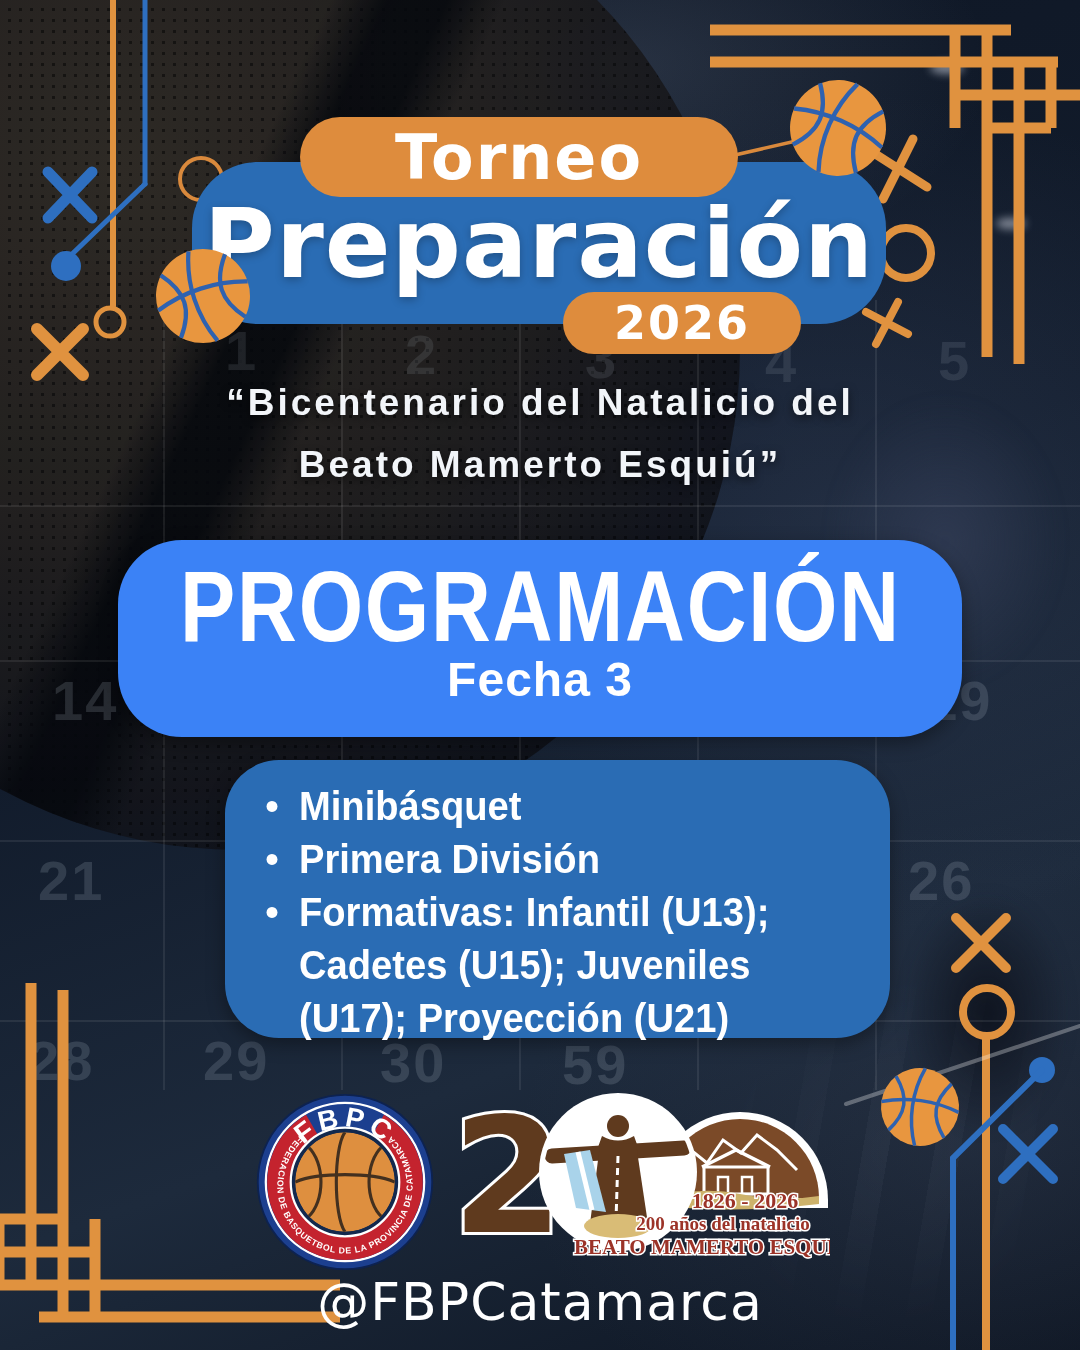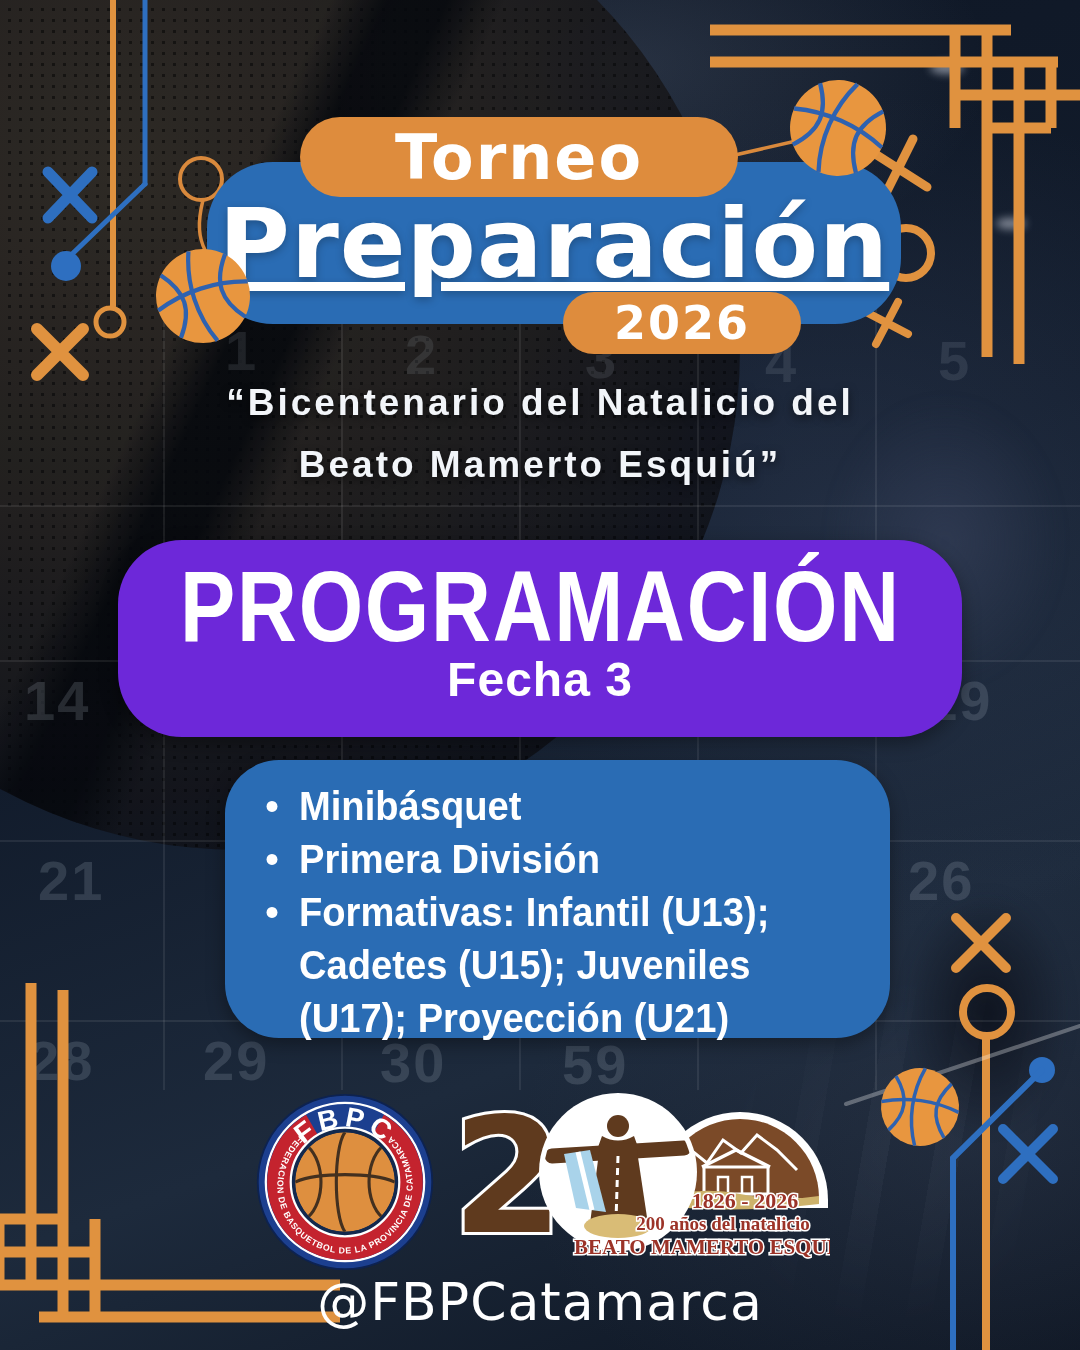--- a/index.html
+++ b/index.html
@@ -35,34 +35,34 @@
   .cal-num{position:absolute;font-weight:700;font-size:56px;color:rgba(205,215,230,.16);letter-spacing:2px;}
   .cal-line{position:absolute;background:rgba(255,255,255,.08);}
 
   
   svg.decor{position:absolute;left:0;top:0;z-index:2;pointer-events:none;}
   svg.balls{position:absolute;left:0;top:0;z-index:6;pointer-events:none;}
 
   
   .pill{position:absolute;display:flex;align-items:center;justify-content:center;color:#fff;
         font-family:"DejaVu Sans",sans-serif;font-weight:bold;}
-  .pill-prep{left:207px;top:162px;width:694px;height:162px;background:#2A6CB4;border-radius:66px;z-index:3;
-             font-size:97px;letter-spacing:1px;text-shadow:0 3px 8px rgba(0,0,0,.25);text-decoration:underline;}
+  .pill-prep{left:192px;top:162px;width:694px;height:162px;background:#2A6CB4;border-radius:66px;z-index:3;
+             font-size:97px;letter-spacing:1px;text-shadow:0 3px 8px rgba(0,0,0,.25);}
   .pill-torneo{left:300px;top:117px;width:438px;height:80px;background:#DE8C3D;border-radius:44px;z-index:5;
              font-size:62px;letter-spacing:2px;}
   .pill-year{left:563px;top:292px;width:238px;height:62px;background:#DE8C3D;border-radius:34px;z-index:5;
              font-size:46px;letter-spacing:2px;}
 
   
   .quote{position:absolute;left:0;right:0;top:372px;z-index:4;text-align:center;color:#F2F5F9;
          font-weight:700;font-size:37px;line-height:62px;letter-spacing:3px;
          text-shadow:0 3px 8px rgba(0,0,0,.55);}
 
   
-  .program-box{position:absolute;left:118px;top:540px;width:844px;height:197px;background:#6d28d9;
+  .program-box{position:absolute;left:118px;top:540px;width:844px;height:197px;background:#3b82f6;
          border-radius:64px;z-index:4;text-align:center;color:#fff;box-shadow:0 6px 18px rgba(0,0,0,.35);}
   .program-heading{margin-top:18px;font-size:92px;line-height:96px;font-weight:800;letter-spacing:2px;
          display:inline-block;transform:scale(.9,1.08);transform-origin:center;}
   .program-edition{font-size:48px;line-height:52px;font-weight:700;letter-spacing:1px;margin-top:0;}
 
   
   .list-box{position:absolute;left:225px;top:760px;width:665px;height:278px;background:#2A6CB4;
          border-radius:54px;z-index:4;box-sizing:border-box;padding:20px 0 0 40px;color:#fff;
          box-shadow:0 6px 18px rgba(0,0,0,.35);}
   .cat-item{display:flex;align-items:flex-start;}
@@ -93,21 +93,21 @@
   <div class="flare" style="left:930px;top:62px;width:34px;height:12px;"></div>
   <div class="flare" style="left:996px;top:218px;width:30px;height:11px;"></div>
   <div class="flare" style="left:858px;top:222px;width:24px;height:10px;"></div>
 
   <div class="calendar">
     <span class="cal-num" style="left:225px;top:318px;opacity:.7">1</span>
     <span class="cal-num" style="left:405px;top:322px;opacity:.7">2</span>
     <span class="cal-num" style="left:585px;top:326px;opacity:.7">3</span>
     <span class="cal-num" style="left:765px;top:330px;opacity:.7">4</span>
     <span class="cal-num" style="left:938px;top:328px;opacity:.7">5</span>
-    <span class="cal-num" style="left:24px;top:668px;">14</span>
+    <span class="cal-num" style="left:52px;top:668px;">14</span>
     <span class="cal-num" style="left:926px;top:668px;">19</span>
     <span class="cal-num" style="left:38px;top:848px;">21</span>
     <span class="cal-num" style="left:908px;top:848px;">26</span>
     <span class="cal-num" style="left:28px;top:1028px;">28</span>
     <span class="cal-num" style="left:203px;top:1028px;">29</span>
     <span class="cal-num" style="left:380px;top:1030px;">30</span>
     <span class="cal-num" style="left:562px;top:1032px;">59</span>
     <div class="cal-line" style="left:163px;top:300px;width:2px;height:790px;"></div>
     <div class="cal-line" style="left:341px;top:300px;width:2px;height:790px;"></div>
     <div class="cal-line" style="left:519px;top:300px;width:2px;height:790px;"></div>

